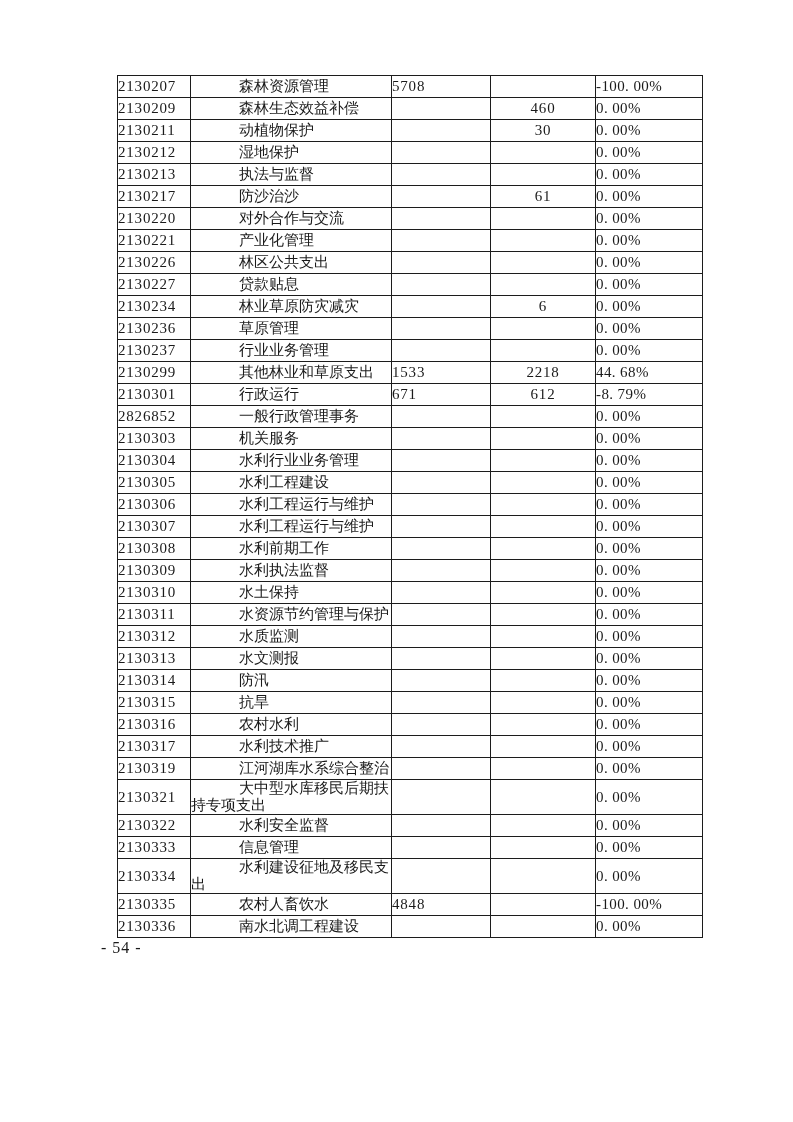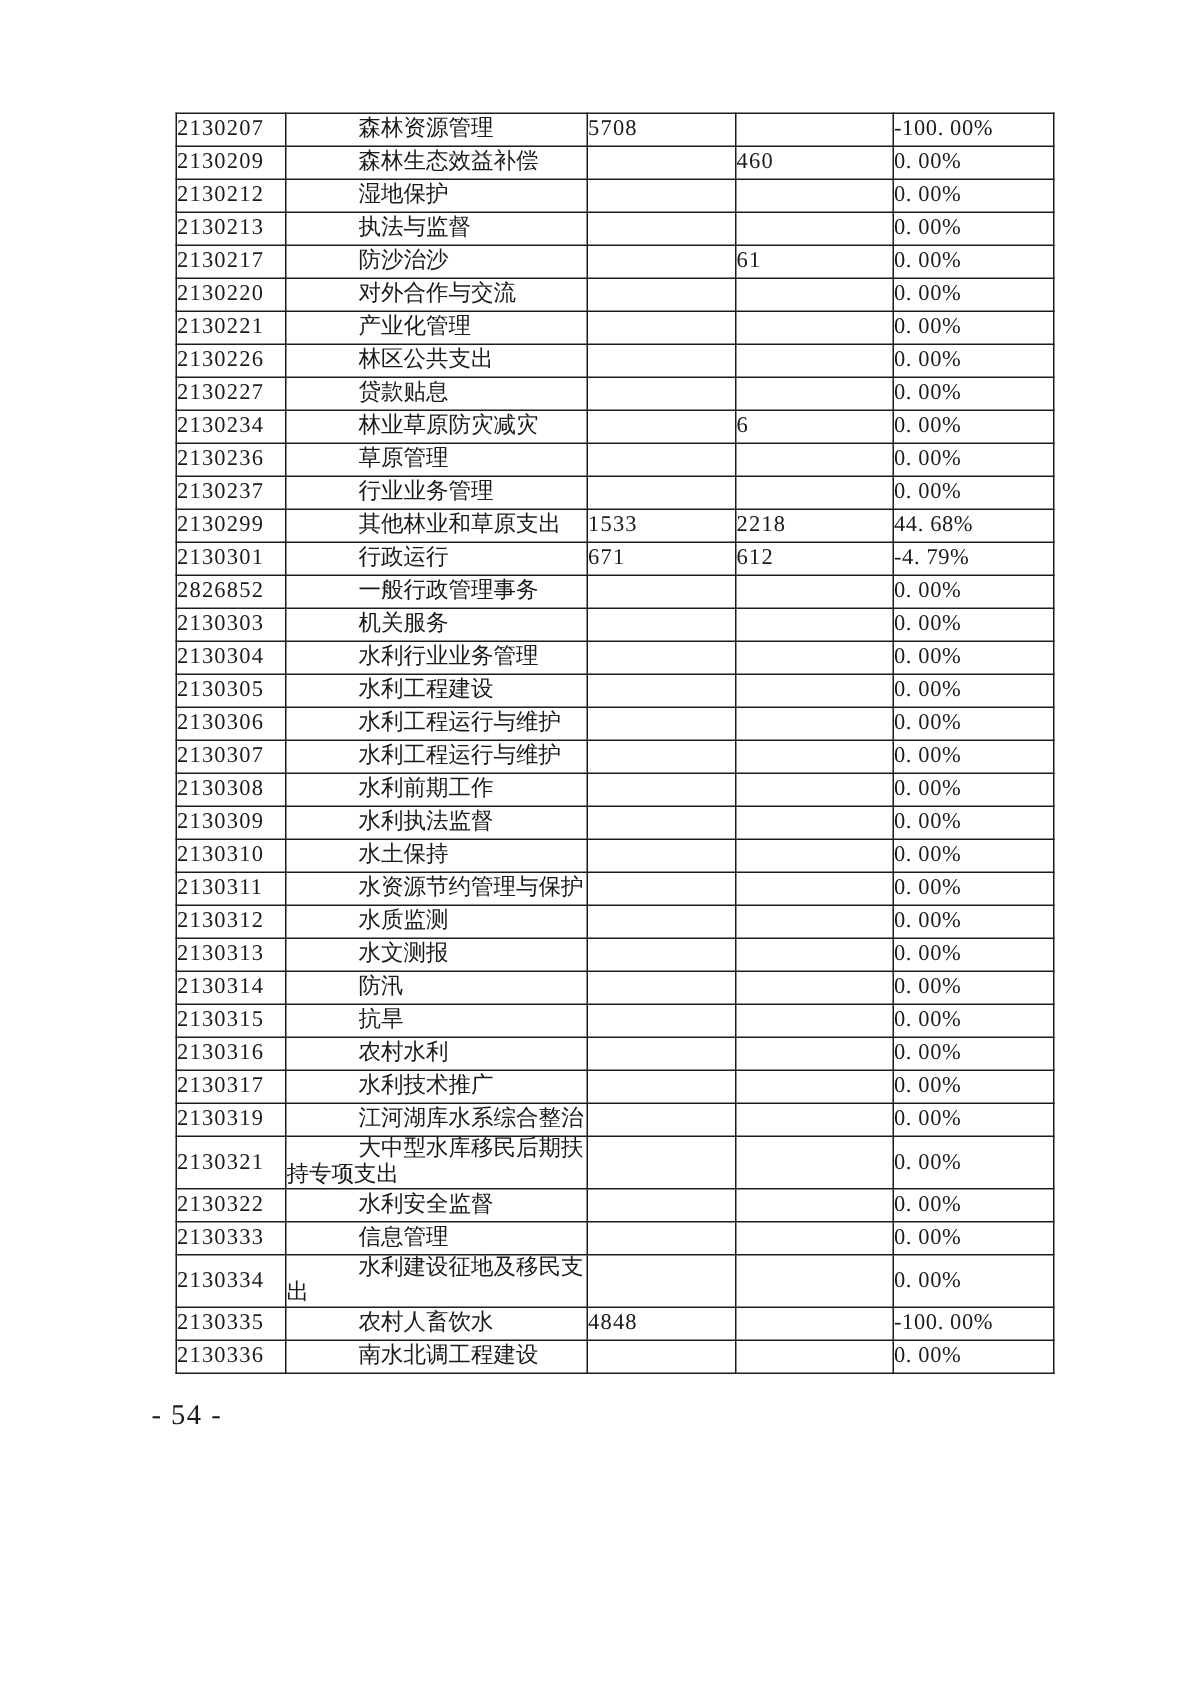--- a/index.html
+++ b/index.html
@@ -39,26 +39,26 @@
   }
   td.c-code {
     padding-left: 9px;
     letter-spacing: 0.8px;
     white-space: nowrap;
   }
   td.c-name { padding-left: 2px; padding-right: 1px; }
   td.c-name.lvl2 { text-indent: 26px; }
   td.c-name.lvl3 { text-indent: 48px; }
   td.c-v1 { padding-left: 28px; letter-spacing: 0.8px; white-space: nowrap; }
-  td.c-v2 { padding-left: 7px;  letter-spacing: 0.8px; white-space: nowrap; }
+  td.c-v2 { padding-left: 7px;  letter-spacing: 0.8px; white-space: nowrap; text-align: center; }
   td.c-pct { padding-left: 7px; letter-spacing: 0.4px; white-space: nowrap; }
   .page-number {
-    margin-top: 17px;
+    margin-top: 1px;
     padding-left: 1px;
-    font-size: 19px;
+    font-size: 16px;
     letter-spacing: 1px;
   }
 </style>
 </head>
 <body>
 
 <div class="page-content">
 
   <table class="budget-table">
     <colgroup>
@@ -77,20 +77,27 @@
     <td class="c-pct">-100. 00%</td>
   </tr>
         <tr>
     <td class="c-code">2130209</td>
     <td class="c-name lvl3">森林生态效益补偿</td>
     <td class="c-v1"></td>
     <td class="c-v2">460</td>
     <td class="c-pct">0. 00%</td>
   </tr>
         <tr>
+    <td class="c-code">2130211</td>
+    <td class="c-name lvl3">动植物保护</td>
+    <td class="c-v1"></td>
+    <td class="c-v2">30</td>
+    <td class="c-pct">0. 00%</td>
+  </tr>
+        <tr>
     <td class="c-code">2130212</td>
     <td class="c-name lvl3">湿地保护</td>
     <td class="c-v1"></td>
     <td class="c-v2"></td>
     <td class="c-pct">0. 00%</td>
   </tr>
         <tr>
     <td class="c-code">2130213</td>
     <td class="c-name lvl3">执法与监督</td>
     <td class="c-v1"></td>
@@ -158,21 +165,21 @@
     <td class="c-name lvl3">其他林业和草原支出</td>
     <td class="c-v1">1533</td>
     <td class="c-v2">2218</td>
     <td class="c-pct">44. 68%</td>
   </tr>
         <tr>
     <td class="c-code">2130301</td>
     <td class="c-name lvl3">行政运行</td>
     <td class="c-v1">671</td>
     <td class="c-v2">612</td>
-    <td class="c-pct">-4. 79%</td>
+    <td class="c-pct">-8. 79%</td>
   </tr>
         <tr>
     <td class="c-code">2826852</td>
     <td class="c-name lvl3">一般行政管理事务</td>
     <td class="c-v1"></td>
     <td class="c-v2"></td>
     <td class="c-pct">0. 00%</td>
   </tr>
         <tr>
     <td class="c-code">2130303</td>

